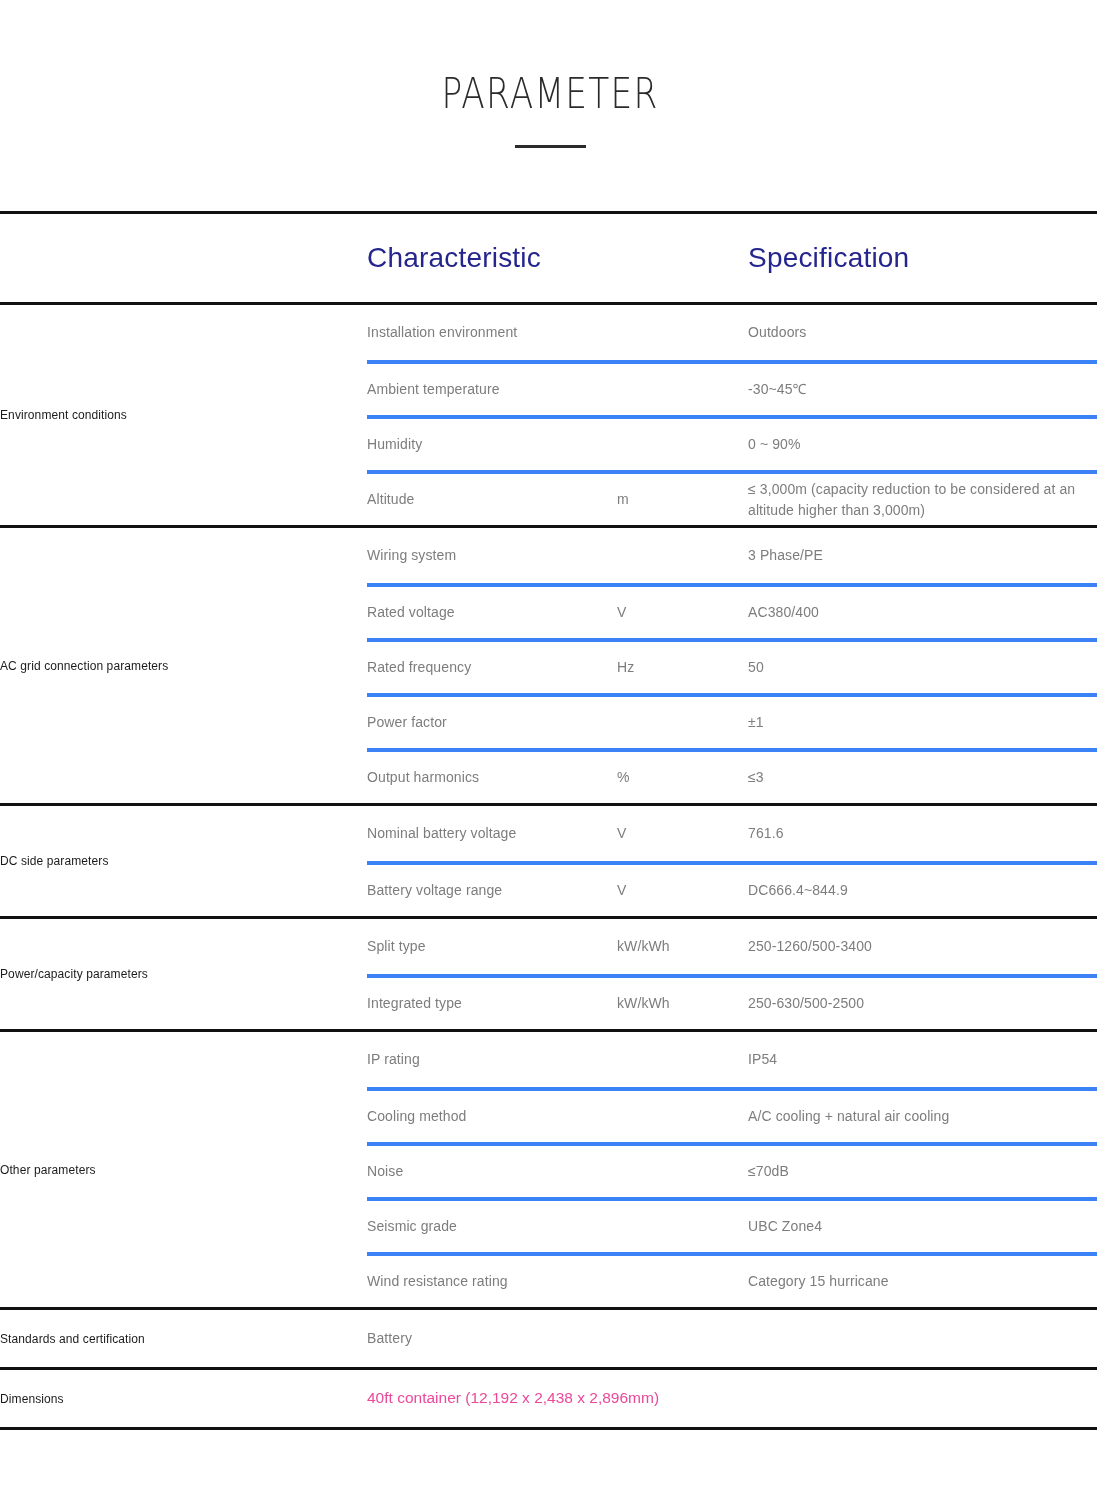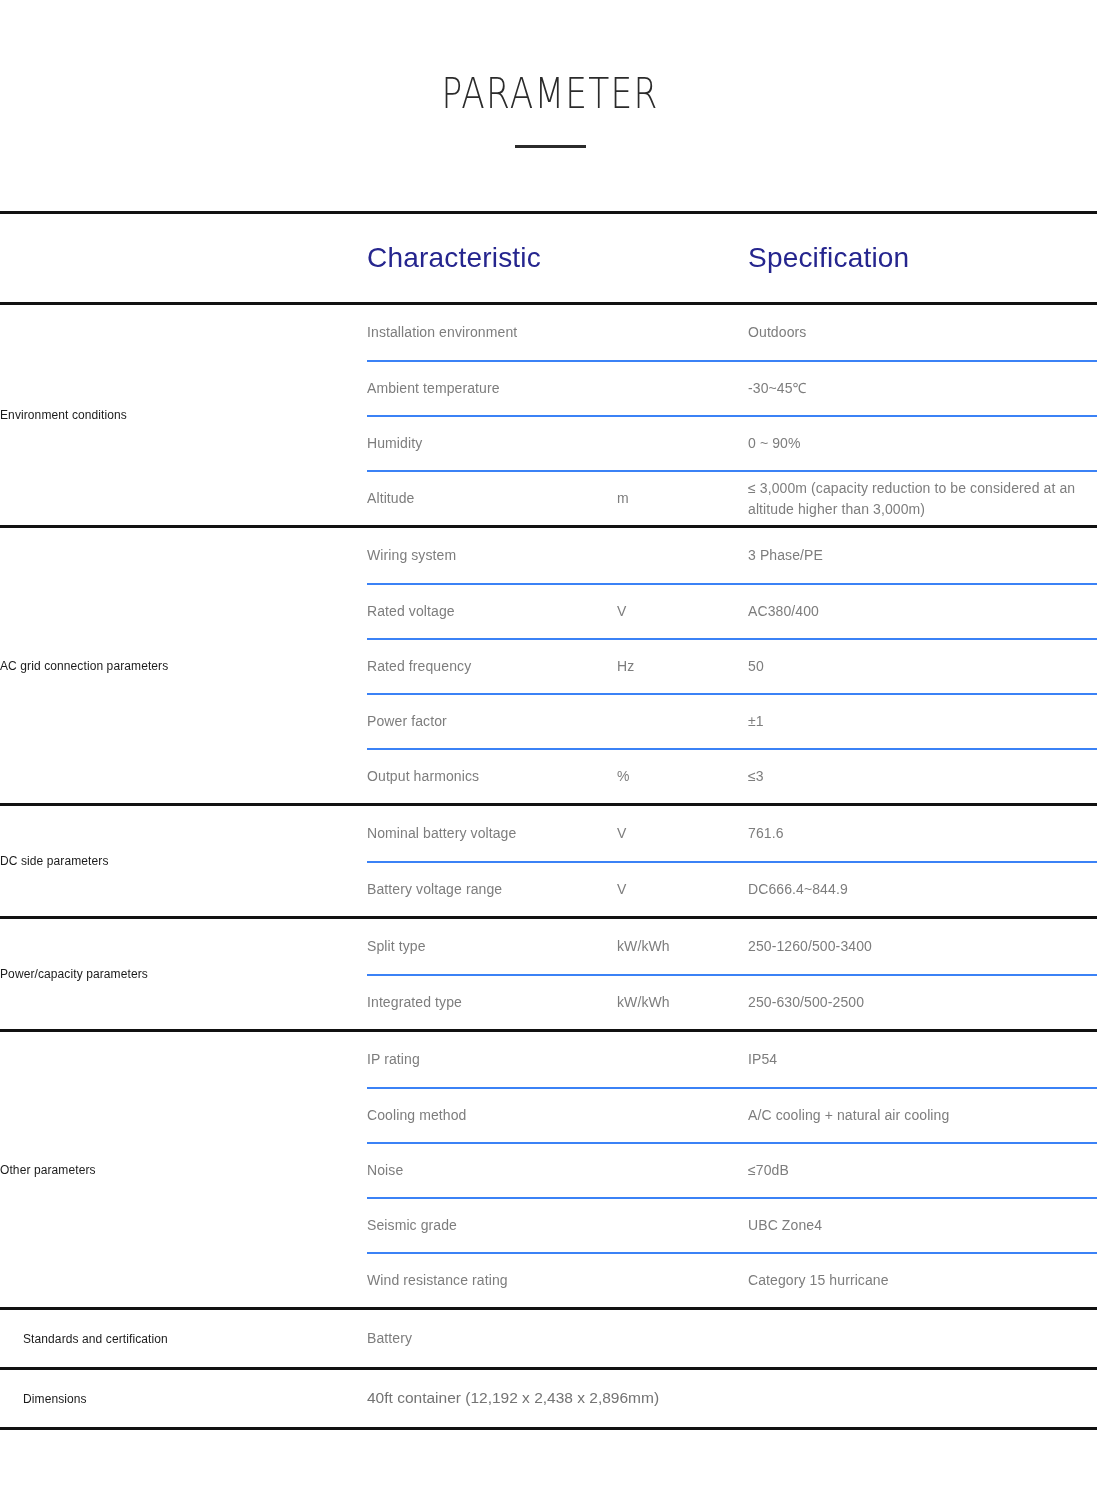--- a/index.html
+++ b/index.html
@@ -88,41 +88,41 @@
 
   .rows {
     flex: 1 1 auto;
     display: flex;
     flex-direction: column;
   }
   .row {
     display: flex;
     align-items: center;
     min-height: 55px;
-    border-top: 2px solid #3b82f6;
+    border-top: 4px solid #3b82f6;
     box-sizing: border-box;
   }
   .row:first-child { border-top: none; }
 
   .cell-char, .cell-unit, .cell-spec {
     font-size: 14px;
     color: #7d7d7d;
     letter-spacing: 0.1px;
     line-height: 1.45;
   }
   .cell-char { width: 250px; flex: 0 0 250px; box-sizing: border-box; padding-right: 8px; }
   .cell-unit { width: 131px; flex: 0 0 131px; box-sizing: border-box; }
   .cell-spec { flex: 1 1 auto; box-sizing: border-box; padding-right: 14px; }
 
   
   .section.single .row { min-height: 57px; }
-  .section.single .group-label { padding-top: 0; padding-left: 23px; }
-
-  
-  .cell-wide { flex: 1 1 auto; font-size: 15.5px; color: #737373; line-height: 1.45; }
+  .section.single .group-label { padding-top: 0; }
+
+  
+  .cell-wide { flex: 1 1 auto; font-size: 15.5px; color: #ec4899; line-height: 1.45; }
 </style>
 </head>
 <body>
 
 <div class="title-block">
   <span class="page-title">PARAMETER</span>
   <div class="title-rule"></div>
 </div>
 
 <div class="param-table">

